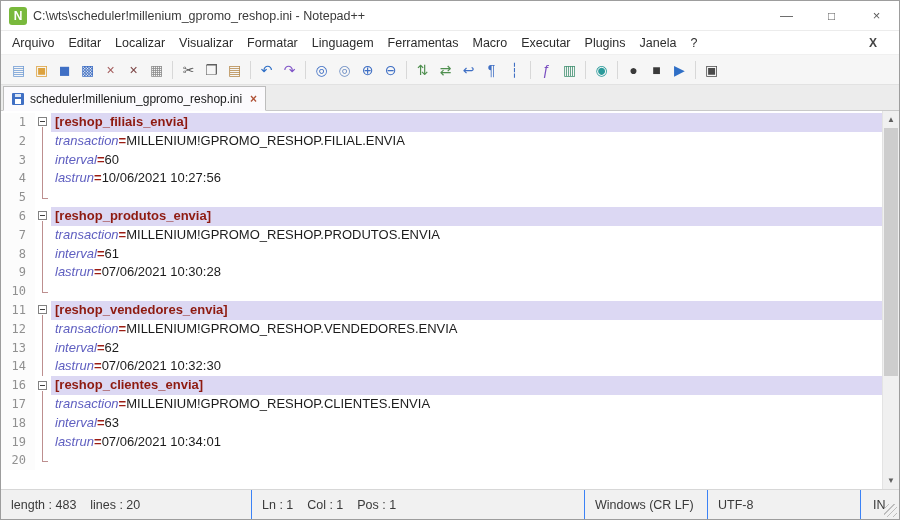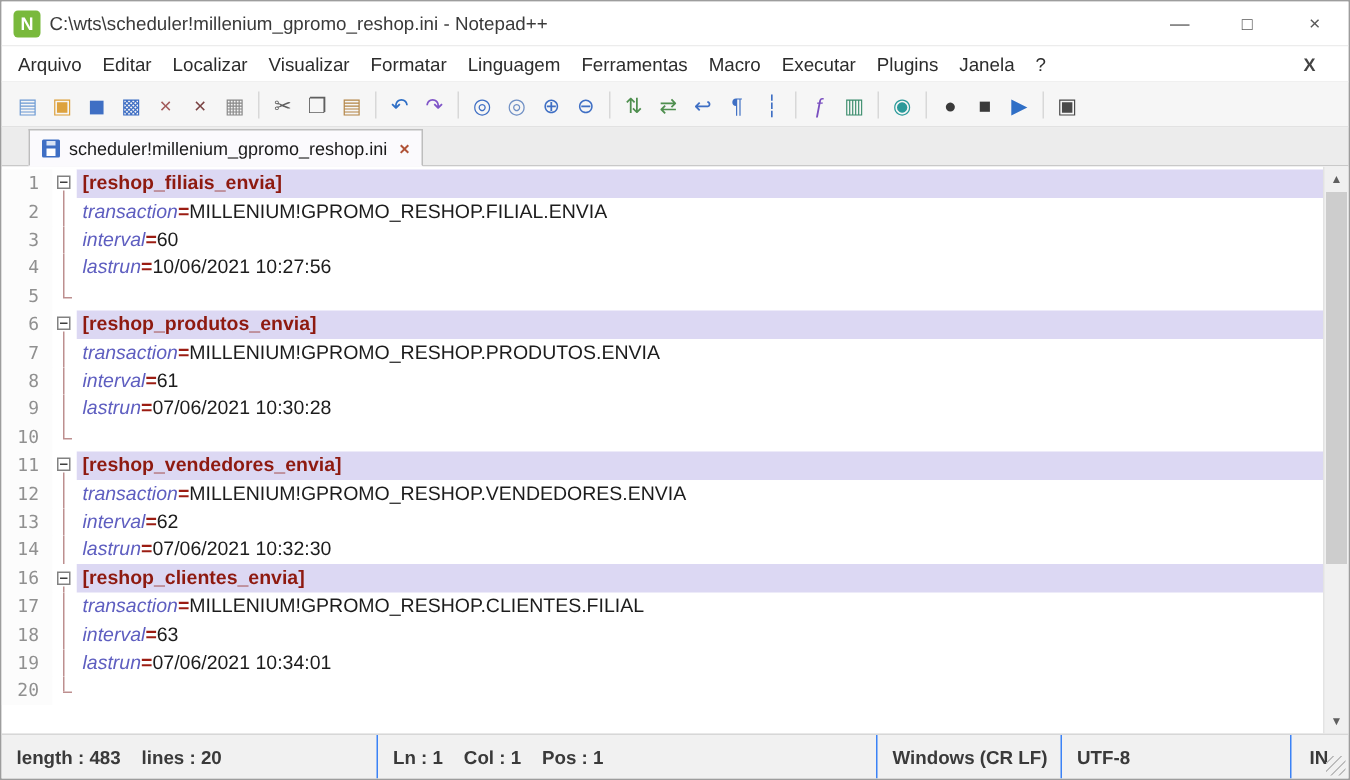--- a/index.html
+++ b/index.html
@@ -62,21 +62,21 @@
   .tool-sep { width:1px; height:18px; background:#d8d8d8; margin:0 4px; flex:0 0 1px; }
 
   
   .tabbar {
     height:26px; flex:0 0 26px;
     background:#ececec;
     display:flex; align-items:flex-end;
     border-bottom:1px solid #c9c9c9;
   }
   .tab {
-    height:25px; margin-left:18px; margin-bottom:-1px;
+    height:25px; margin-left:2px; margin-bottom:-1px;
     background:#fbfafd;
     border:1px solid #bdbdbd; border-bottom:1px solid #fbfafd;
     display:flex; align-items:center;
     padding:0 8px; font-size:12px; color:#1a1a1a;
   }
   .tab-floppy { width:12px; height:12px; background:#3f6fc4; border-radius:1px; position:relative; margin-right:6px; flex:0 0 12px; }
   .tab-floppy::before { content:""; position:absolute; left:3px; right:3px; top:1px; height:3px; background:#d9e4f5; }
   .tab-floppy::after  { content:""; position:absolute; left:3px; right:3px; bottom:1px; height:5px; background:#fff; }
   .tab-label { white-space:nowrap; }
   .tab-close { margin-left:8px; font-size:12px; font-weight:bold; color:#b05338; }
@@ -113,21 +113,21 @@
   .sb-track { flex:1; position:relative; }
   .sb-thumb { position:absolute; left:1px; right:1px; top:0; height:72%; background:#cdcdcd; }
 
   
   .statusbar {
     height:30px; flex:0 0 30px;
     background:#f1f1f1; border-top:1px solid #d7d7d7;
     display:flex; align-items:stretch;
     font-size:12.5px; color:#3a3a3a;
   }
-  .seg { display:flex; align-items:center; padding-left:10px; white-space:pre; overflow:hidden;font-weight:bold; }
+  .seg { display:flex; align-items:center; padding-left:10px; white-space:pre; overflow:hidden; }
   .seg + .seg { border-left:1px solid #3b82f6; }
   .seg1 { flex:0 0 250px; }
   .seg2 { flex:0 0 333px; }
   .seg3 { flex:0 0 123px; }
   .seg4 { flex:0 0 153px; }
   .seg5 { flex:1; padding-left:12px; }
   .grip {
     position:absolute; right:2px; bottom:2px; width:13px; height:13px;
     background:repeating-linear-gradient(135deg, transparent 0 3px, #bdbdbd 3px 4px);
   }
@@ -323,21 +323,21 @@
             <span class="fold-box"></span>
             <span class="fold-tail"></span>
           </div>
           <div class="text"><span class="tok-section">[reshop_clientes_envia]</span></div>
         </div>
         <div class="row">
           <div class="num">17</div>
           <div class="fold">
             <span class="fold-mid"></span>
           </div>
-          <div class="text"><span class="tok-key">transaction</span><span class="tok-eq">=</span><span class="tok-val">MILLENIUM!GPROMO_RESHOP.CLIENTES.FILIAL</span></div>
+          <div class="text"><span class="tok-key">transaction</span><span class="tok-eq">=</span><span class="tok-val">MILLENIUM!GPROMO_RESHOP.CLIENTES.ENVIA</span></div>
         </div>
         <div class="row">
           <div class="num">18</div>
           <div class="fold">
             <span class="fold-mid"></span>
           </div>
           <div class="text"><span class="tok-key">interval</span><span class="tok-eq">=</span><span class="tok-val">63</span></div>
         </div>
         <div class="row">
           <div class="num">19</div>

